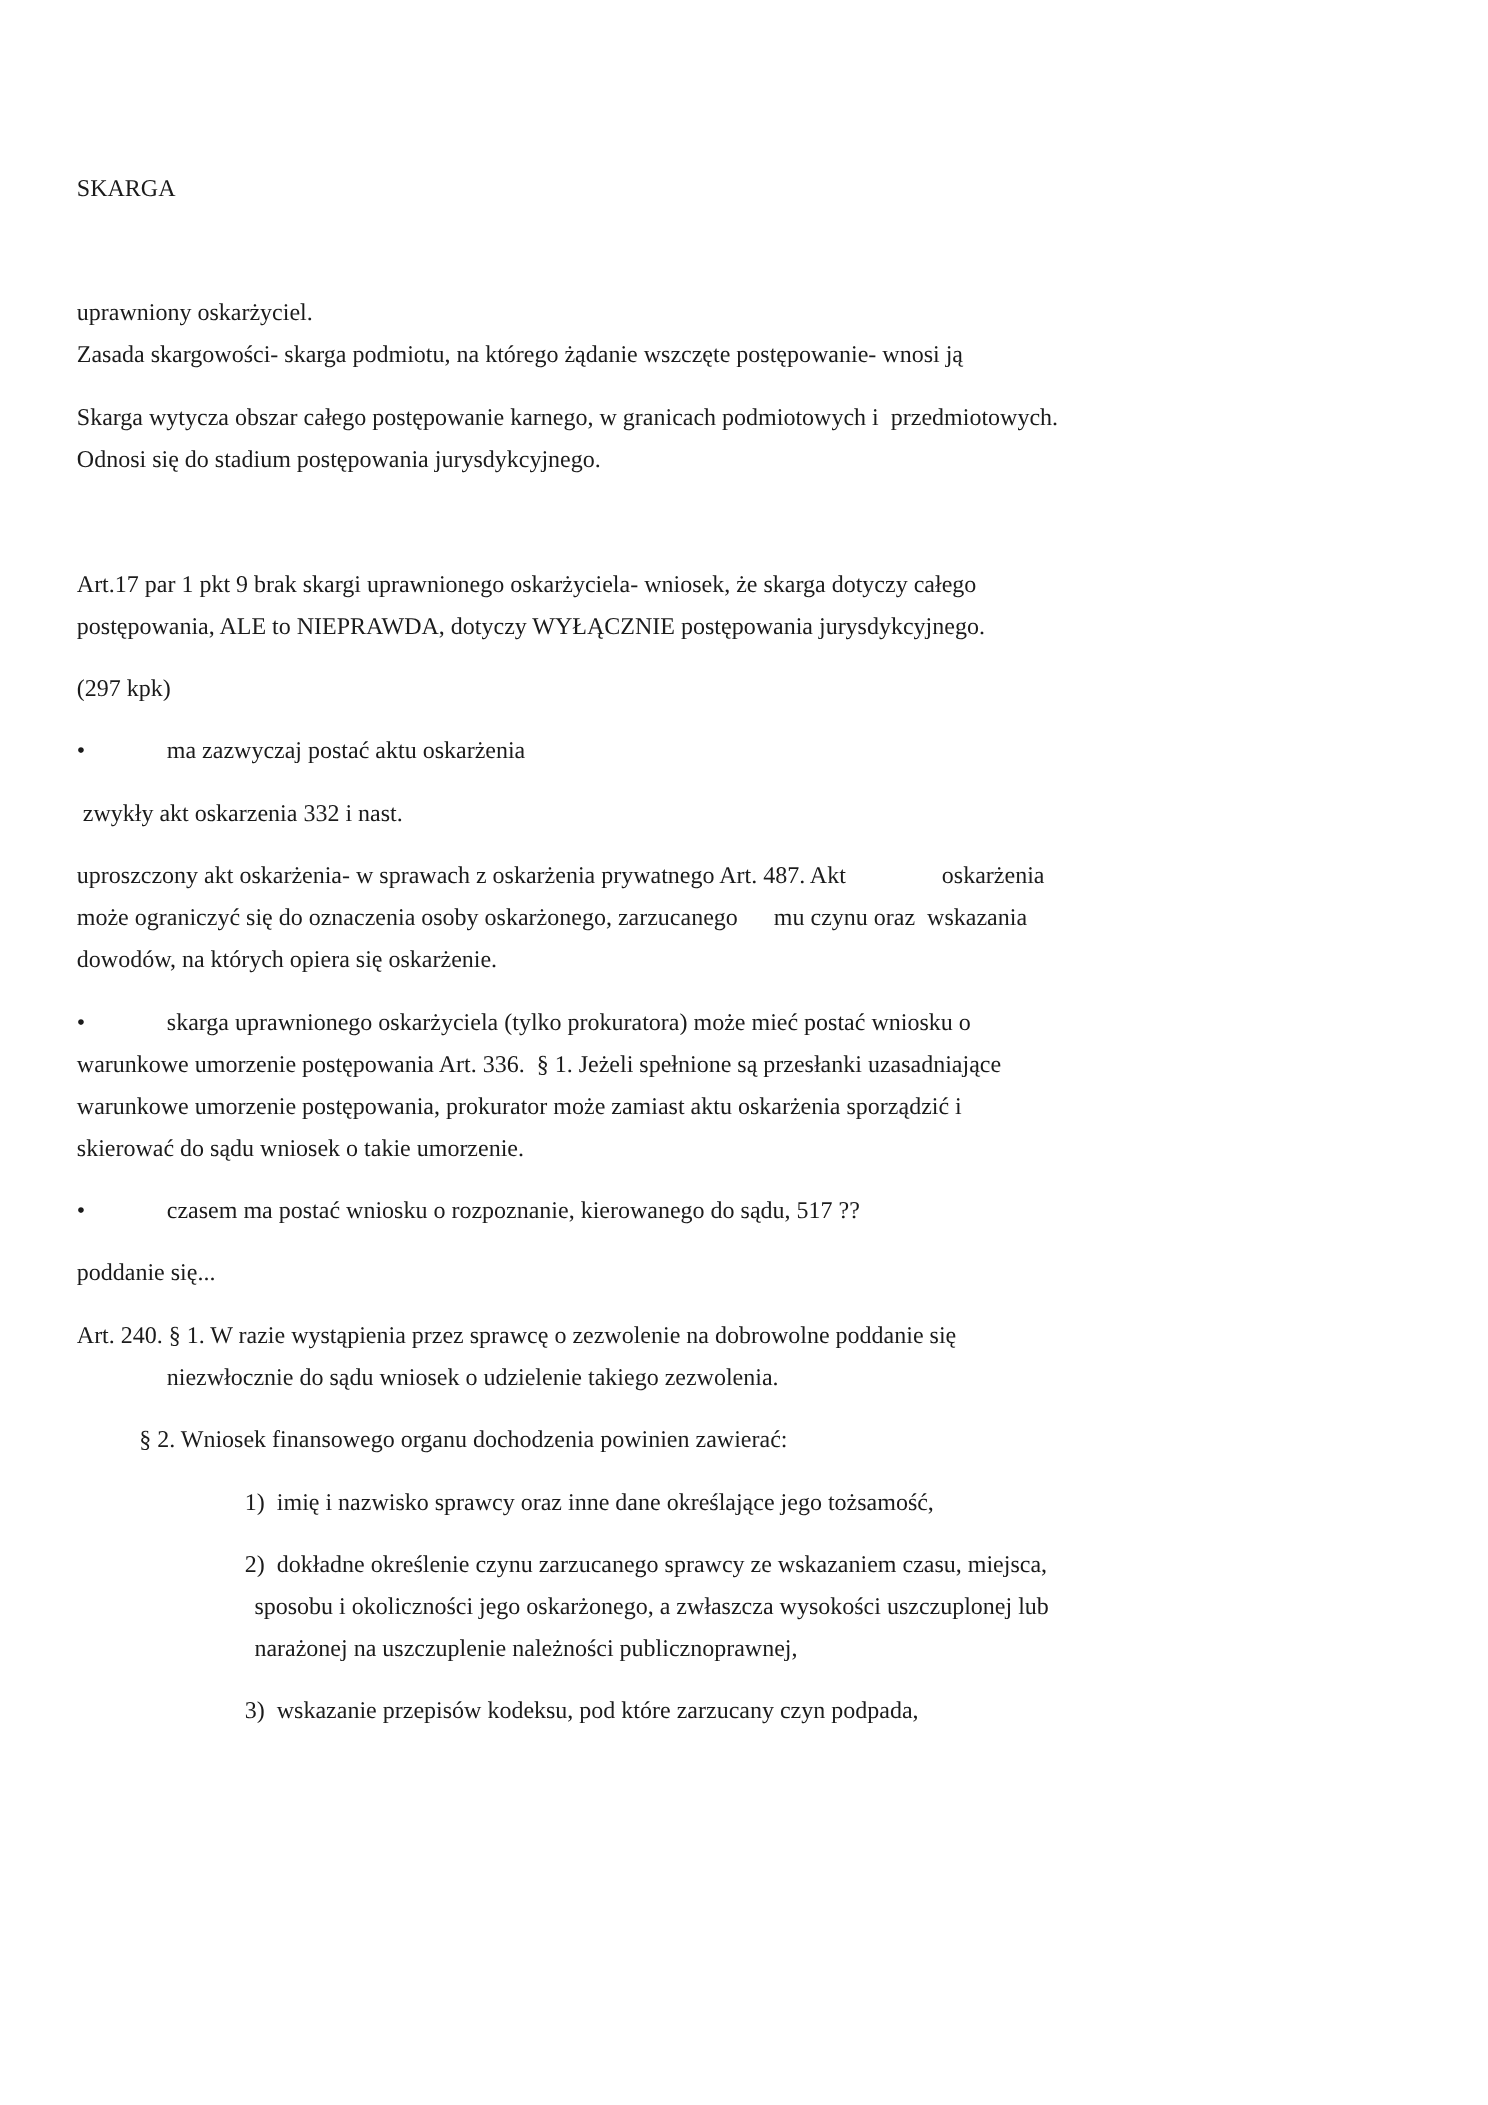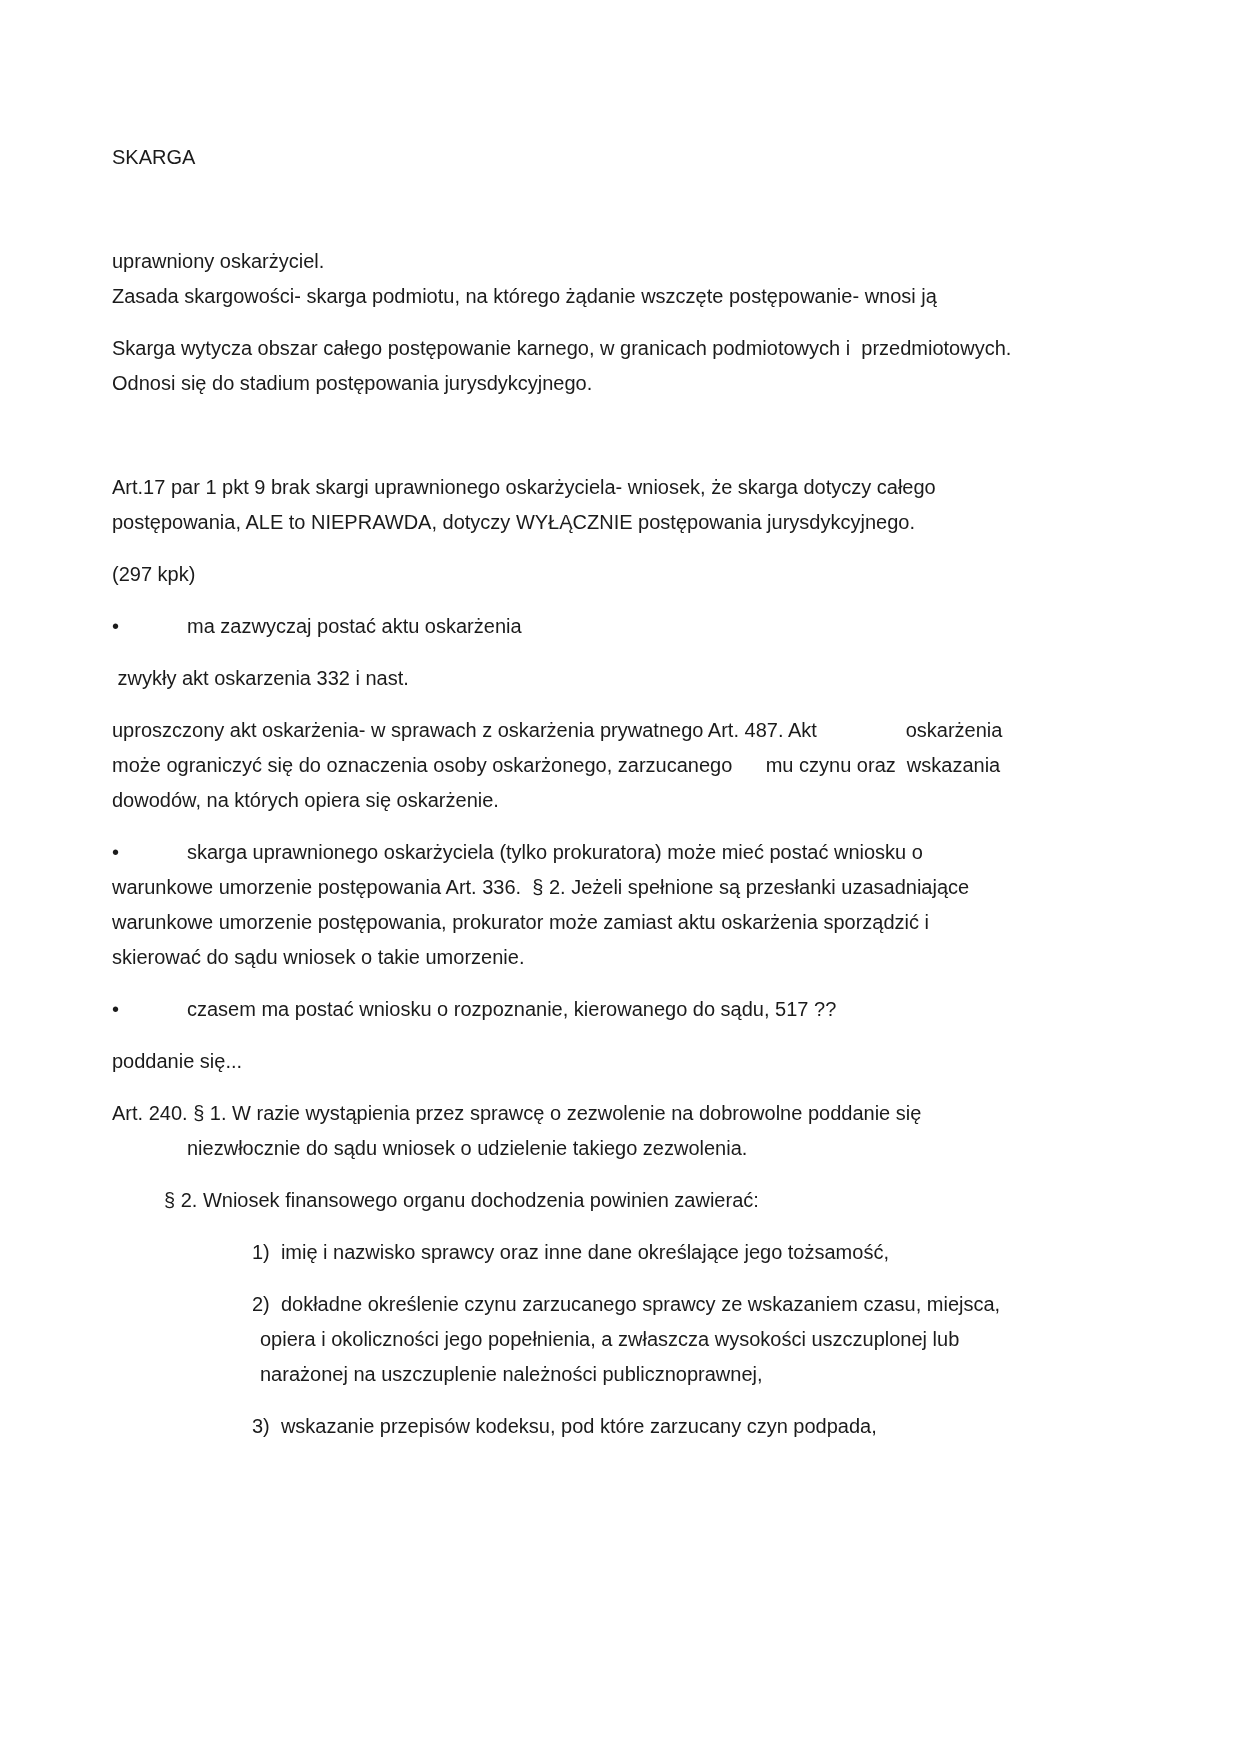--- a/index.html
+++ b/index.html
@@ -2,23 +2,23 @@
 <html lang="pl"><head>
 <meta charset="utf-8">
 <style>
   html, body { margin: 0; padding: 0; background: #ffffff; }
   .page {
     position: relative;
     width: 1240px;
     height: 1754px;
     background: #ffffff;
     box-sizing: border-box;
-    padding: 140px 90px 0 112px;
+    padding: 140px 90px 0 64px;
     overflow: hidden;
-    font-family: Liberation Sans, sans-serif;
+    font-family: Liberation Serif, serif;
     font-size: 20px;
     line-height: 35px;
     color: #1b1b1b;
   }
   .block { margin: 0 0 17px 0; }
   .empty-par { height: 52px; }
   .line { white-space: pre; }
   .bullet-marker {
     display: inline-block;
     width: 75px;
@@ -71,21 +71,21 @@
   </div>
 
   <div class="block">
     <div class="line">uproszczony akt oskarżenia- w sprawach z oskarżenia prywatnego Art. 487. Akt                oskarżenia</div>
     <div class="line">może ograniczyć się do oznaczenia osoby oskarżonego, zarzucanego      mu czynu oraz  wskazania</div>
     <div class="line">dowodów, na których opiera się oskarżenie.</div>
   </div>
 
   <div class="block">
     <div class="line"><span class="bullet-marker">•</span><span>skarga uprawnionego oskarżyciela (tylko prokuratora) może mieć postać wniosku o</span></div>
-    <div class="line">warunkowe umorzenie postępowania Art. 336.  § 2. Jeżeli spełnione są przesłanki uzasadniające</div>
+    <div class="line">warunkowe umorzenie postępowania Art. 336.  § 1. Jeżeli spełnione są przesłanki uzasadniające</div>
     <div class="line">warunkowe umorzenie postępowania, prokurator może zamiast aktu oskarżenia sporządzić i</div>
     <div class="line">skierować do sądu wniosek o takie umorzenie.</div>
   </div>
 
   <div class="block">
     <div class="line"><span class="bullet-marker">•</span><span>czasem ma postać wniosku o rozpoznanie, kierowanego do sądu, 517 ??</span></div>
   </div>
 
   <div class="block">
     <div class="line">poddanie się...</div>
@@ -99,21 +99,21 @@
   <div class="block">
     <div class="line ind-s2">§ 2. Wniosek finansowego organu dochodzenia powinien zawierać:</div>
   </div>
 
   <div class="block">
     <div class="line ind-n1">1)  imię i nazwisko sprawcy oraz inne dane określające jego tożsamość,</div>
   </div>
 
   <div class="block">
     <div class="line ind-n1">2)  dokładne określenie czynu zarzucanego sprawcy ze wskazaniem czasu, miejsca,</div>
-    <div class="line ind-n2">opiera i okoliczności jego popełnienia, a zwłaszcza wysokości uszczuplonej lub</div>
+    <div class="line ind-n2">sposobu i okoliczności jego oskarżonego, a zwłaszcza wysokości uszczuplonej lub</div>
     <div class="line ind-n2">narażonej na uszczuplenie należności publicznoprawnej,</div>
   </div>
 
   <div class="block">
     <div class="line ind-n1">3)  wskazanie przepisów kodeksu, pod które zarzucany czyn podpada,</div>
   </div>
 
 </div>
 
 </body></html>

